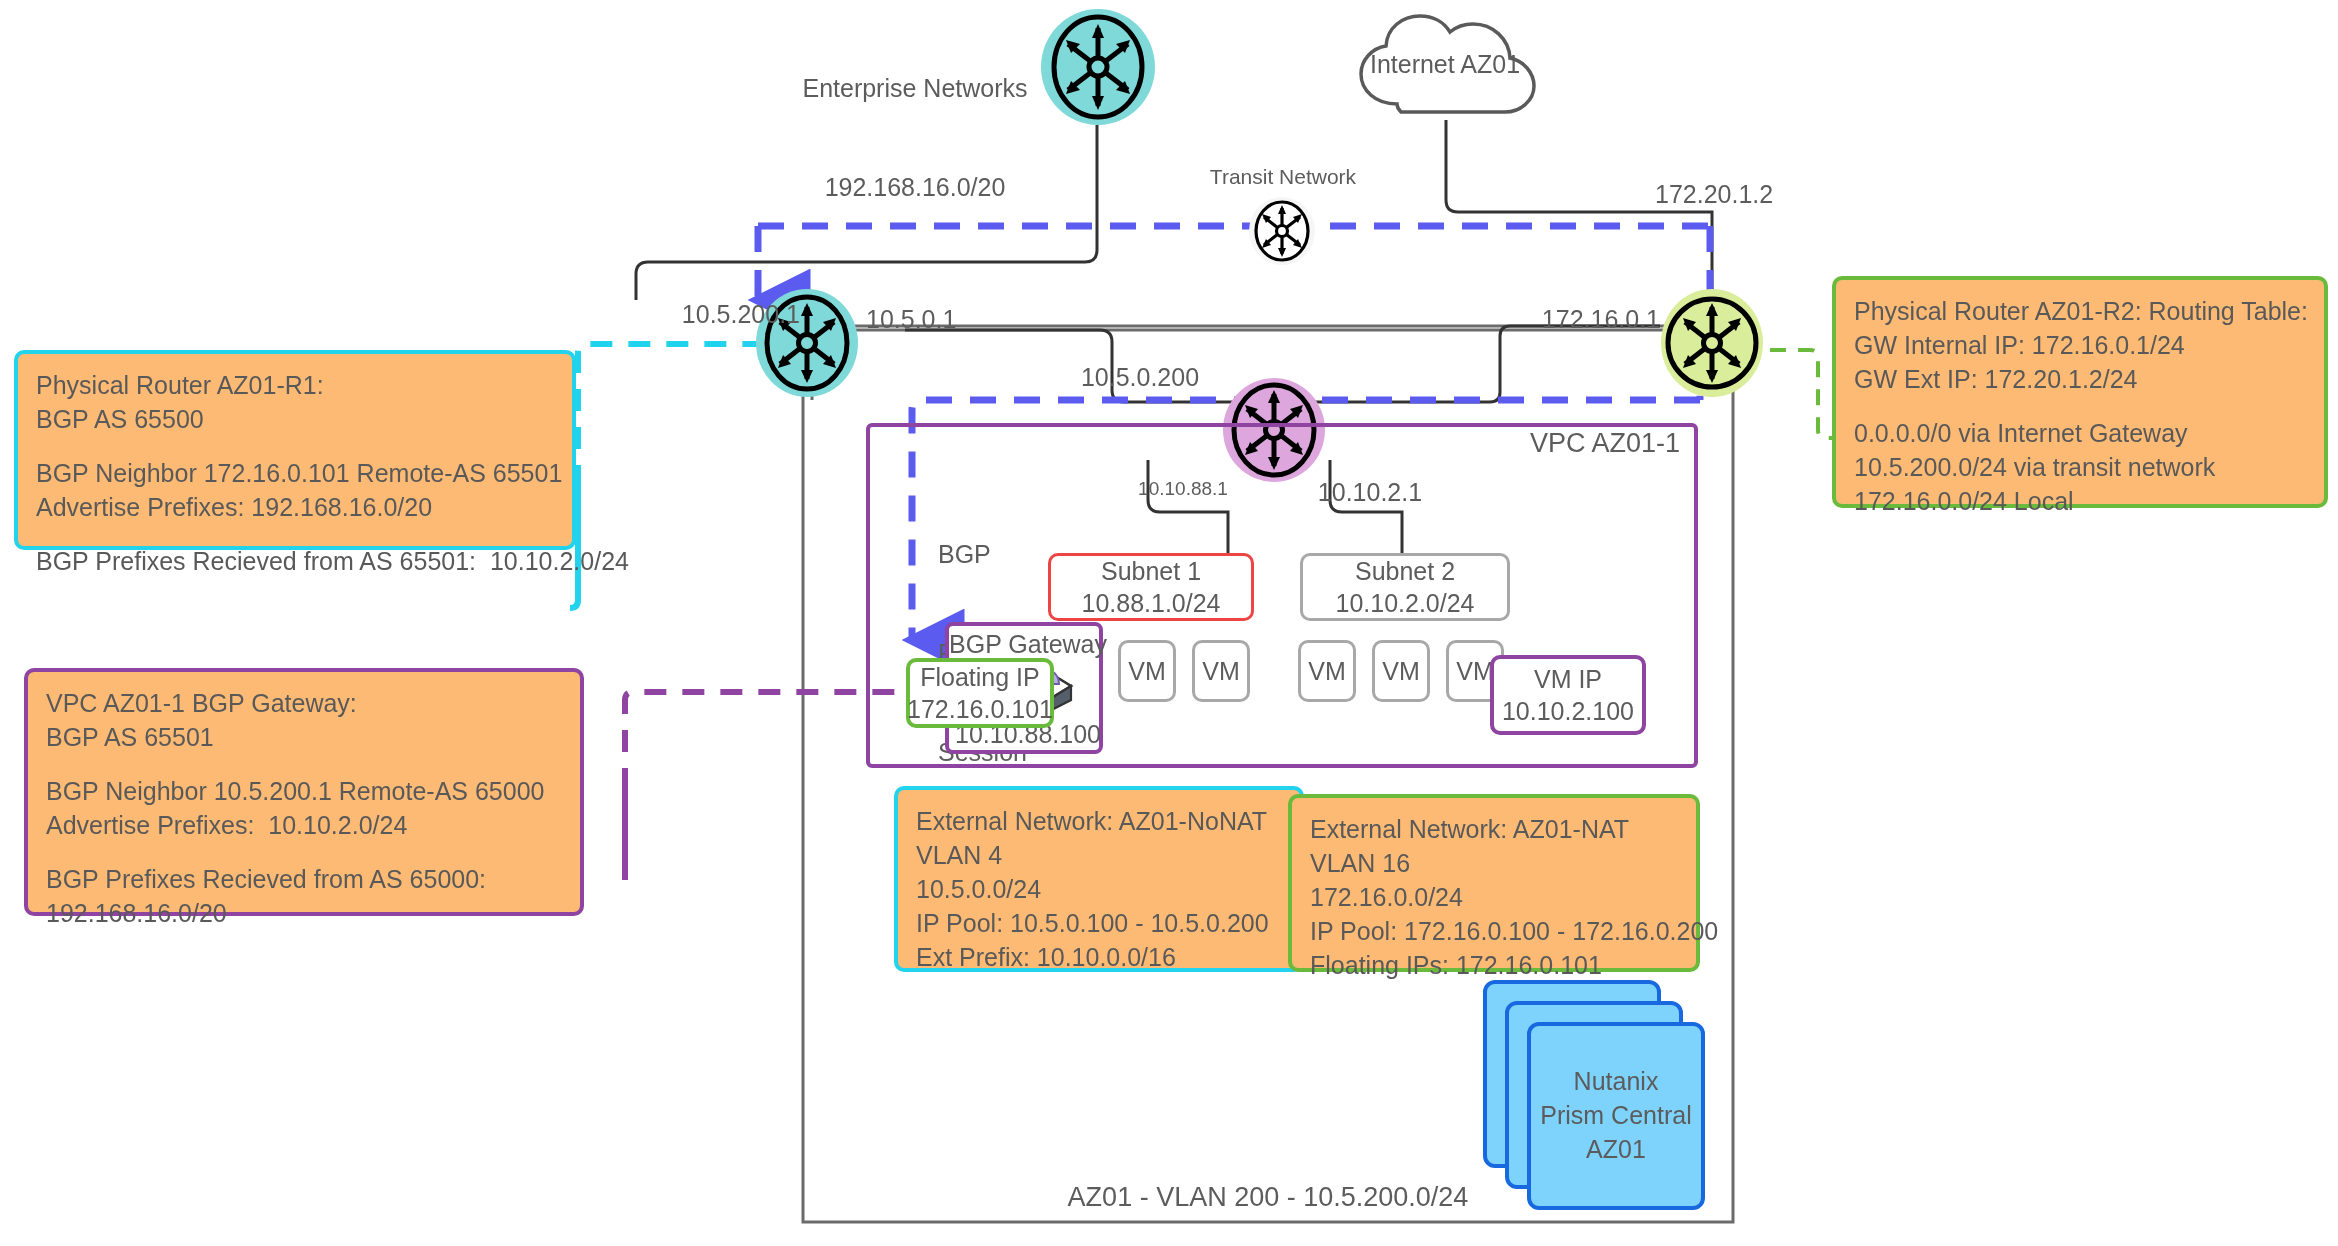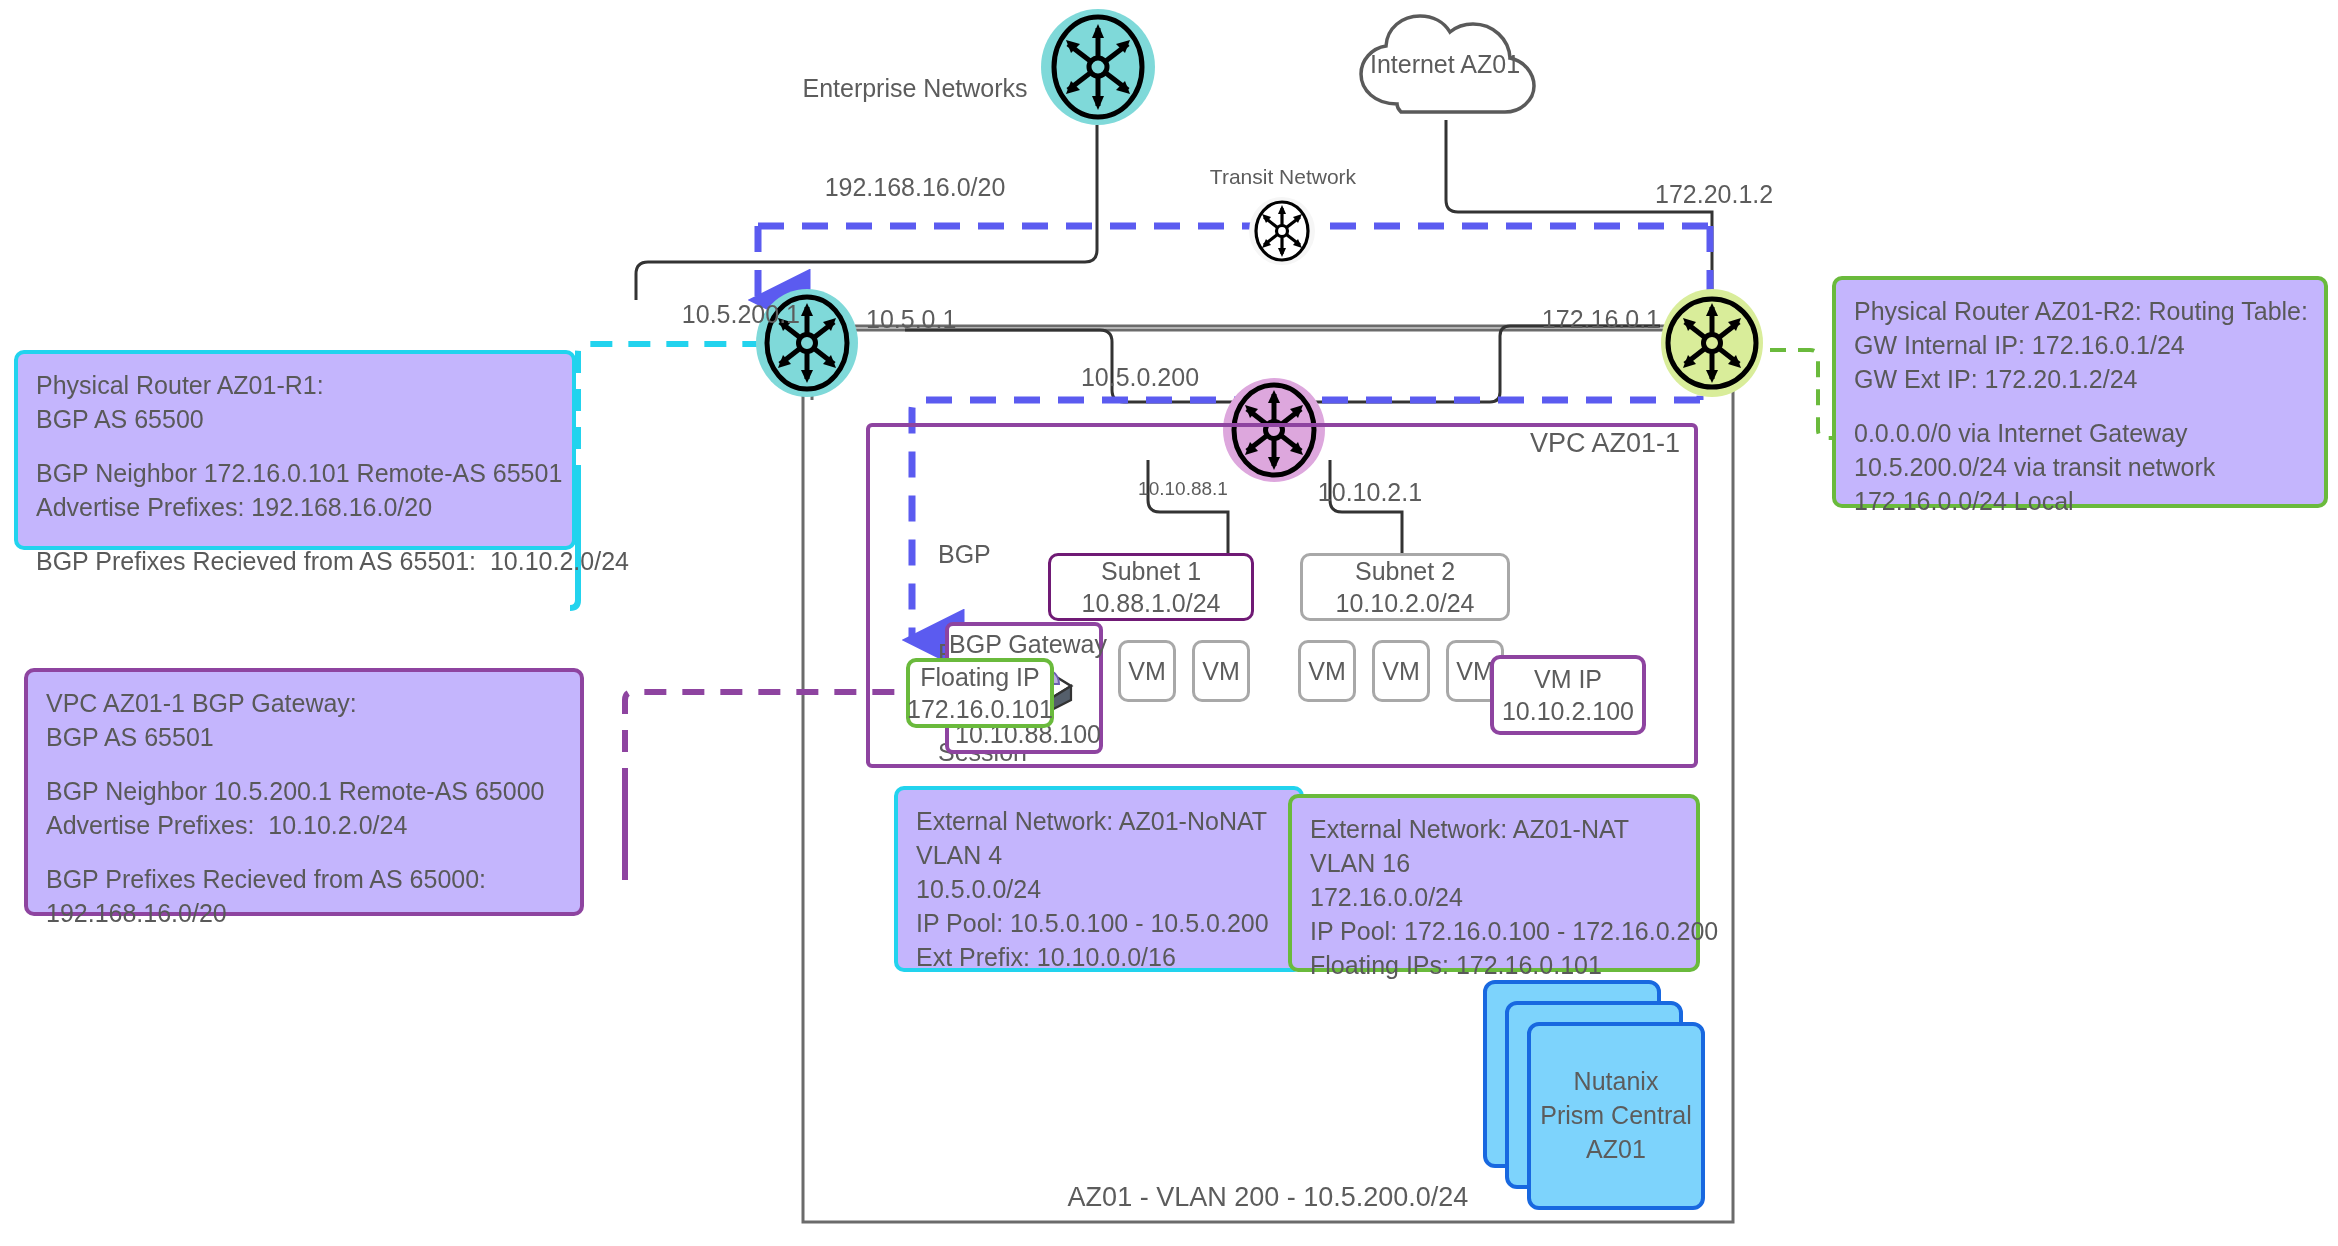--- a/index.html
+++ b/index.html
@@ -2,21 +2,21 @@
 <html><head>
 <meta charset="utf-8">
 <style>
   html,body{margin:0;padding:0;background:#ffffff;}
   body{font-family:"Liberation Sans", sans-serif;}
   #stage{position:relative;width:2338px;height:1246px;background:#fff;overflow:hidden;}
   .svg-layer{position:absolute;left:0;top:0;width:2338px;height:1246px;pointer-events:none;}
   .node{position:absolute;box-sizing:border-box;}
 
   
-  .infobox{position:absolute;box-sizing:border-box;background:#c4b5fd;border-radius:10px;border-width:4px;border-style:solid;padding:14px 18px;}
+  .infobox{position:absolute;box-sizing:border-box;background:#fdba74;border-radius:10px;border-width:4px;border-style:solid;padding:14px 18px;}
   .infobox .line{color:#595959;font-size:25px;line-height:1.36;white-space:pre;}
   .infobox .gap{height:20px;}
 
   
   .lbl{position:absolute;color:#5c5c5c;white-space:pre;text-align:center;}
 
   
   .rr{position:absolute;box-sizing:border-box;background:#fff;border-radius:10px;display:flex;flex-direction:column;align-items:center;justify-content:center;text-align:center;color:#5c5c5c;}
 
   
@@ -201,21 +201,21 @@
 
   <div class="lbl" style="left:938px;top:472px;width:160px;font-size:25px;text-align:left;line-height:1.32;">
     <div>BGP</div>
     <div>Peering</div>
     <div>Session</div>
   </div>
 
   <div class="lbl" style="left:1118px;top:478px;width:130px;font-size:19px;text-align:center;">10.10.88.1</div>
   <div class="lbl" style="left:1310px;top:478px;width:120px;font-size:25px;text-align:center;">10.10.2.1</div>
 
-  <div class="rr" style="left:1048px;top:553px;width:206px;height:68px;border:3px solid #701a75;font-size:25px;line-height:1.3;">
+  <div class="rr" style="left:1048px;top:553px;width:206px;height:68px;border:3px solid #ef4444;font-size:25px;line-height:1.3;">
     <div>Subnet 1</div>
     <div>10.88.1.0/24</div>
   </div>
 
   <div class="rr" style="left:1300px;top:553px;width:210px;height:68px;border:3px solid #a8a8a8;font-size:25px;line-height:1.3;">
     <div>Subnet 2</div>
     <div>10.10.2.0/24</div>
   </div>
 
   <div class="rr" style="left:1118px;top:640px;width:58px;height:62px;border:3px solid #a8a8a8;font-size:25px;">

